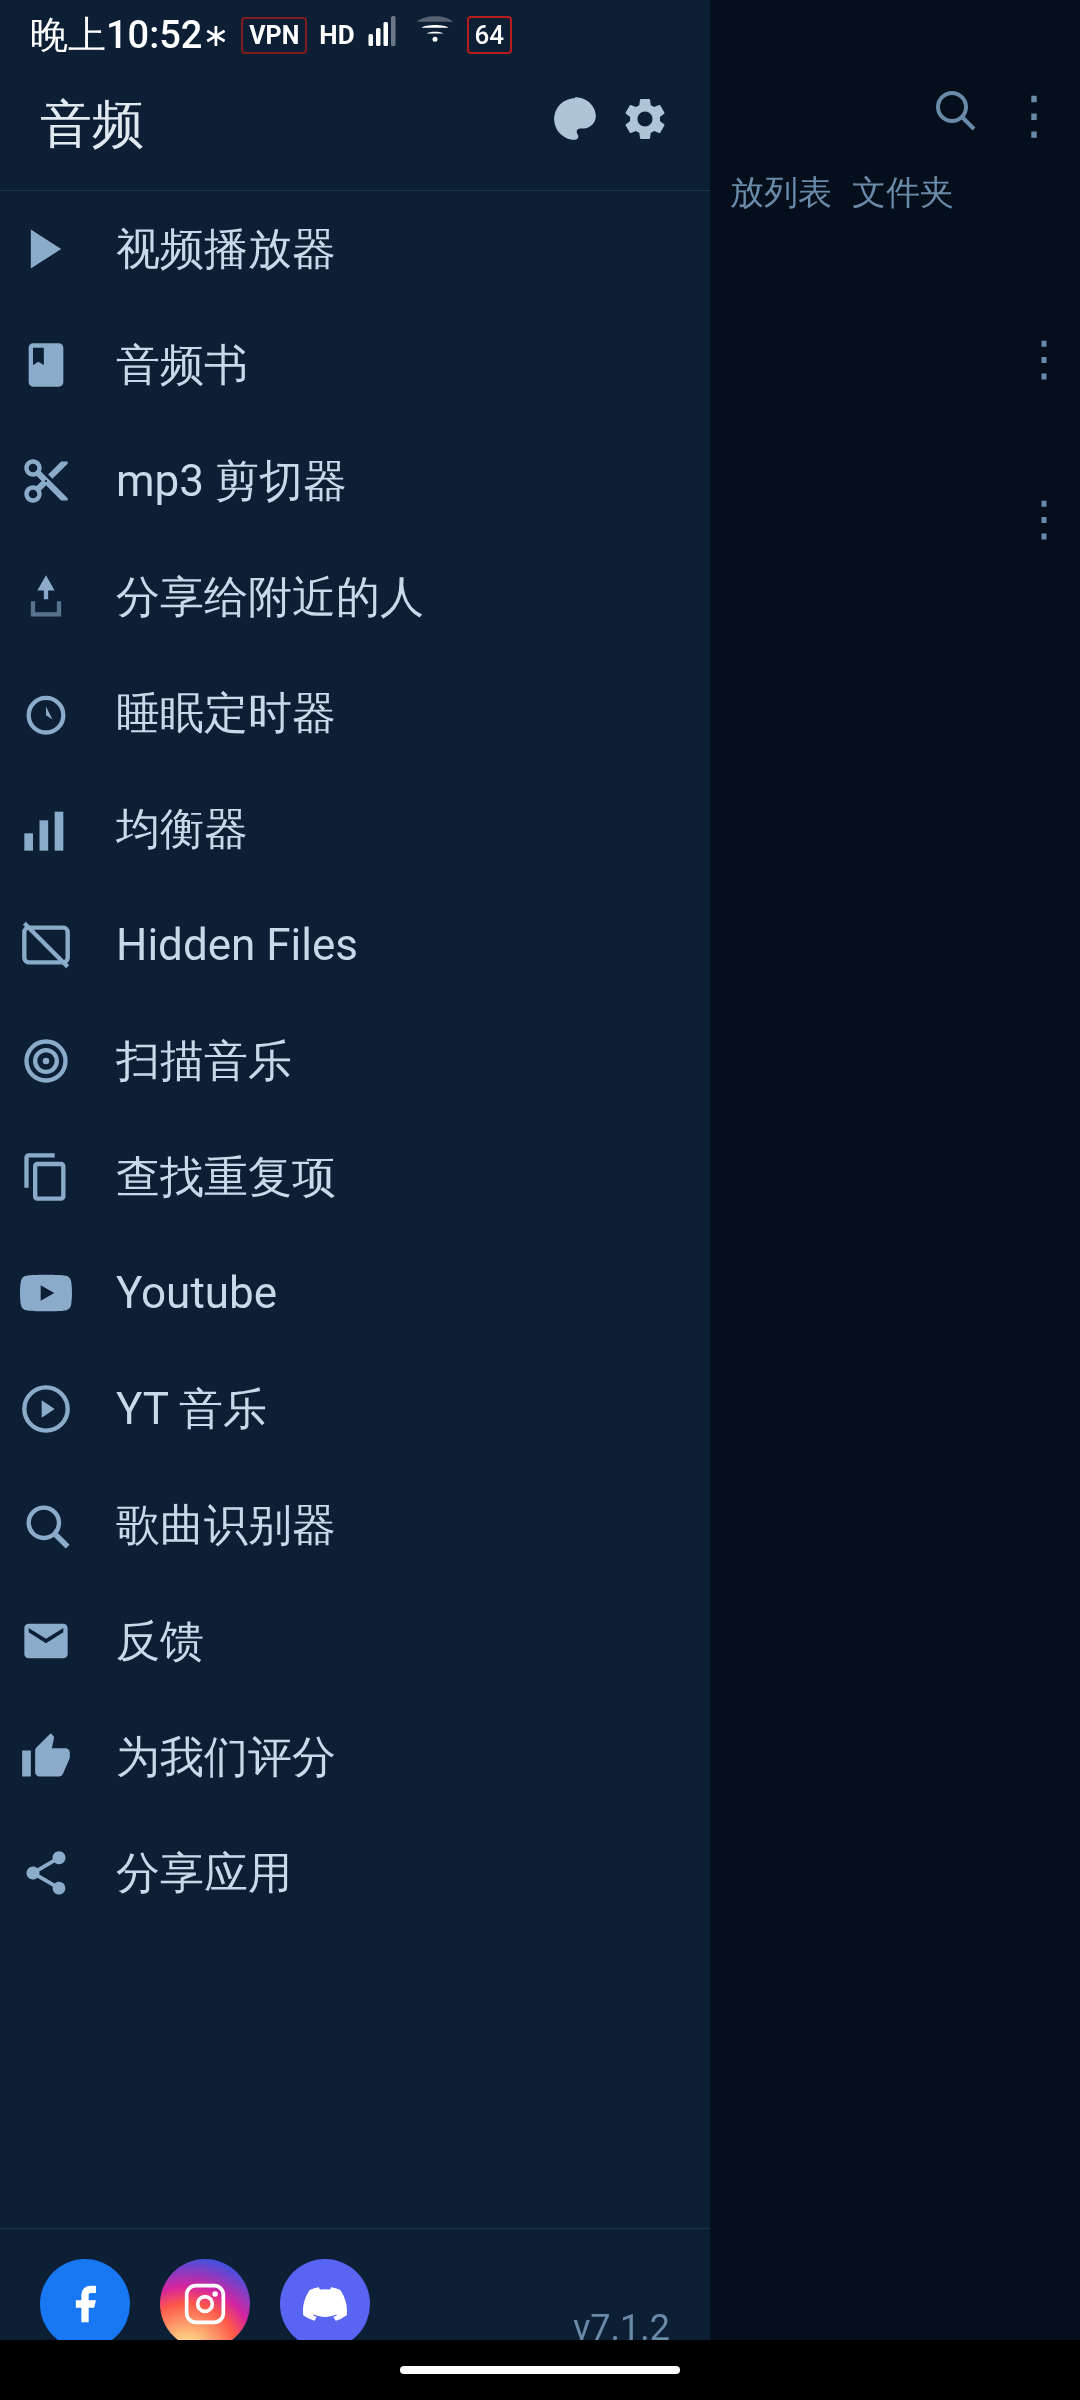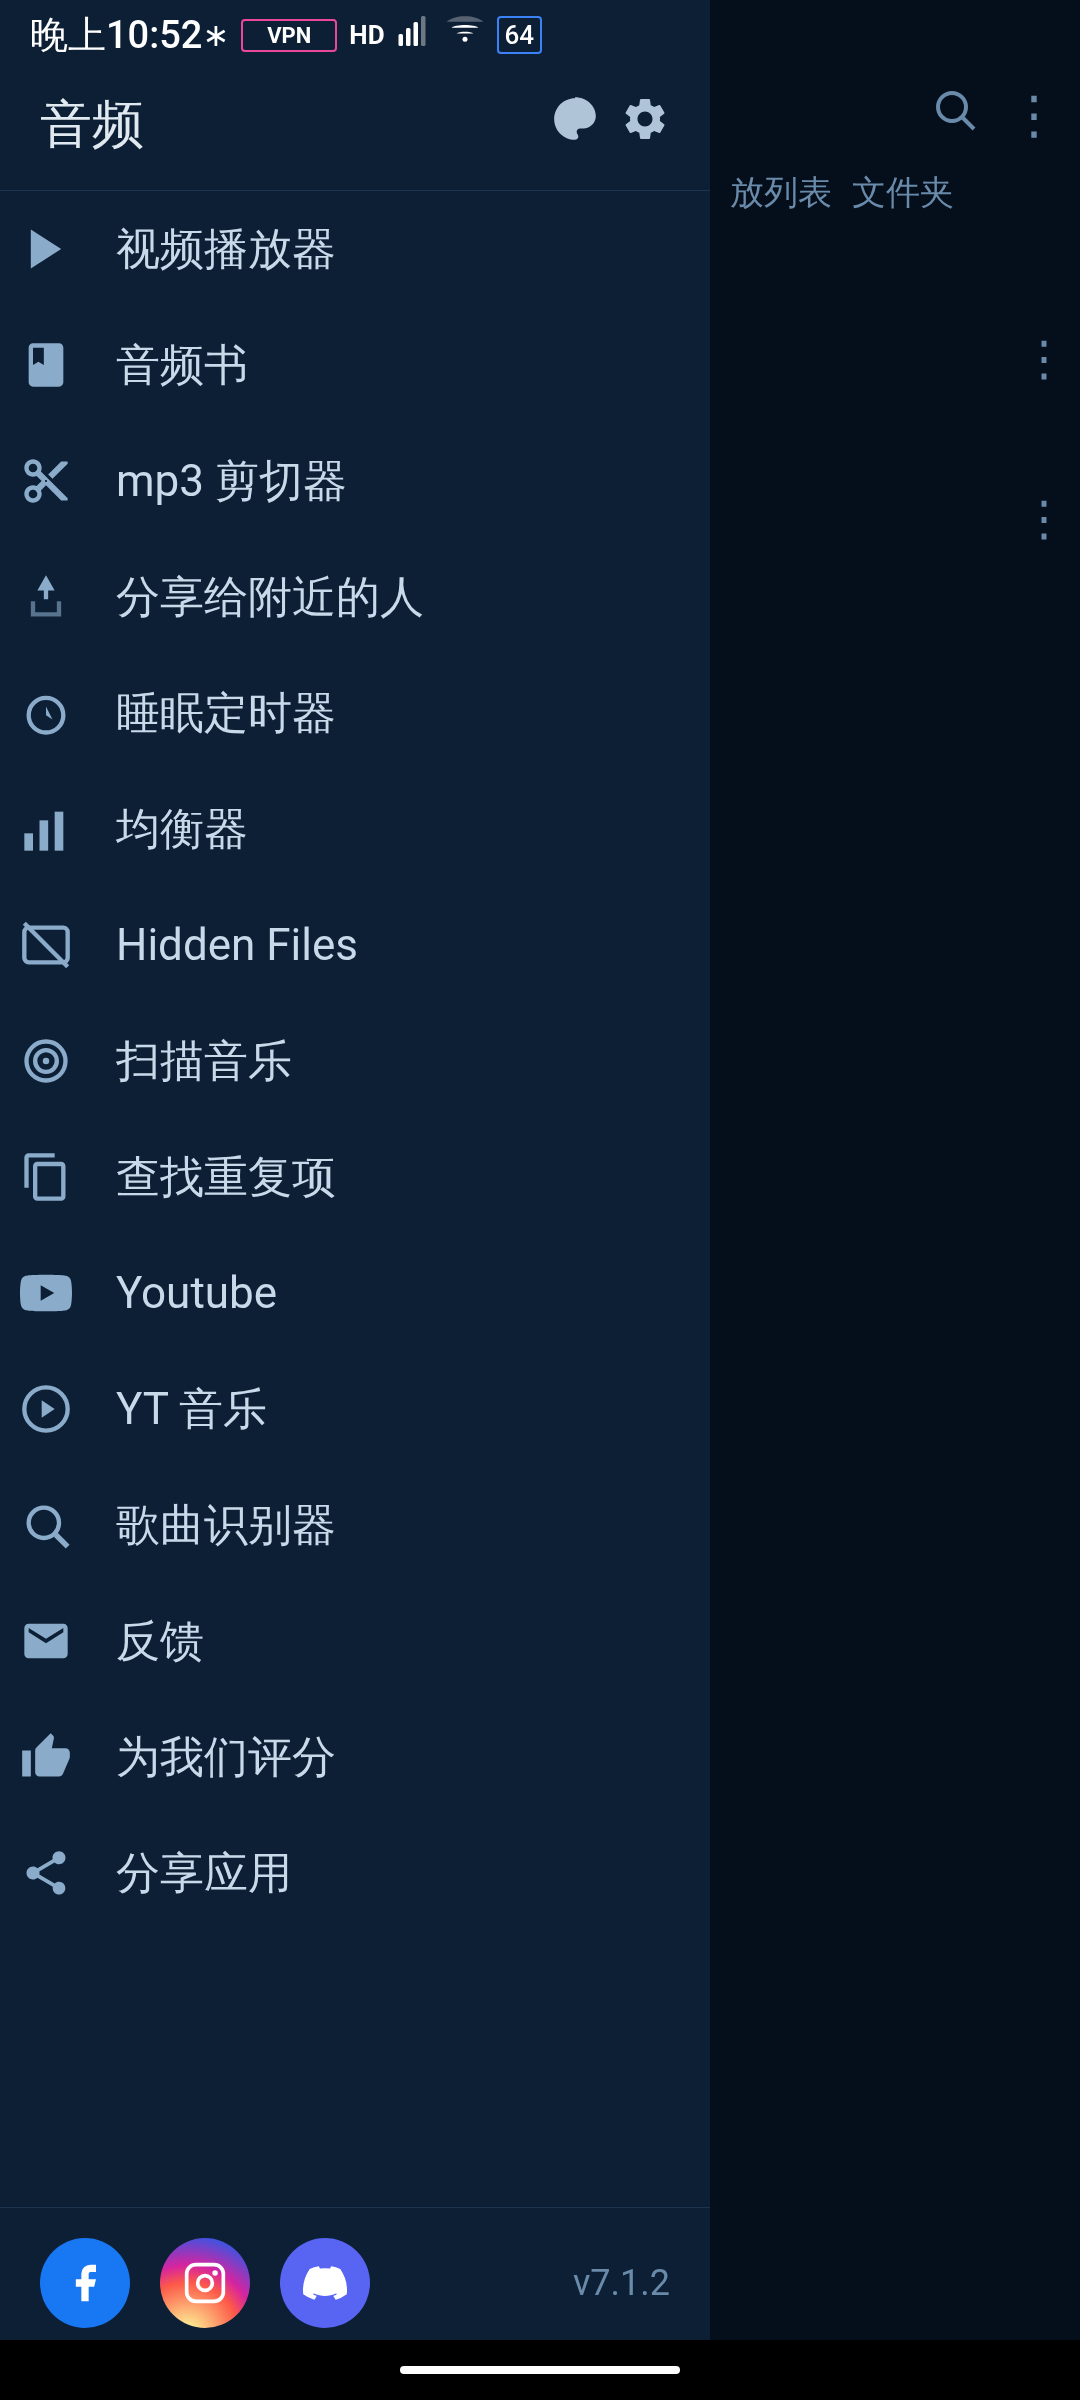--- a/index.html
+++ b/index.html
@@ -39,21 +39,21 @@
       align-items: center;
       gap: 12px;
     }
 
     .status-icon {
       color: #ffffff;
       font-size: 32px;
     }
 
     .battery-box {
-      border: 2px solid #3b82f6;
+      border: 2px solid #b91c1c;
       border-radius: 4px;
       padding: 2px 6px;
       font-size: 26px;
       color: #fff;
       font-weight: 500;
     }
 
     
     .right-panel {
       position: absolute;
@@ -131,23 +131,23 @@
     }
 
     .menu-label {
       color: #c8daea;
       font-size: 44px;
       font-weight: 400;
     }
 
     
     .drawer-footer {
-      padding: 30px 40px 72px 40px;
-      display: flex;
-      align-items: center;
+      padding: 30px 40px 51px 40px;
+      display: flex;
+      align-items: flex-end;
       justify-content: space-between;
     }
 
     .social-icons {
       display: flex;
       gap: 30px;
     }
 
     .social-icon {
       width: 90px;
@@ -256,21 +256,21 @@
 <body>
 
 <div class="right-panel"></div>
 
 <div class="status-bar">
   <span class="status-time">晚上10:52</span>
   <div class="status-icons">
 
     <span class="status-icon">∗</span>
 
-    <span class="status-icon" style="font-size:22px;border:2px solid #ec4899;border-radius:4px;padding:2px 24px;font-weight:700;">VPN</span>
+    <span class="status-icon" style="font-size:25px;border:2px solid #7f1d1d;border-radius:4px;padding:2px 6px;font-weight:700;">VPN</span>
 
     <span class="status-icon" style="font-size:26px;font-weight:700;">HD</span>
 
     <span class="status-icon" style="font-size:32px;">
       <svg viewBox="0 0 24 24" style="width:36px;height:36px;">
         <rect x="1" y="14" width="3" height="8" rx="1"></rect>
         <rect x="6" y="10" width="3" height="12" rx="1"></rect>
         <rect x="11" y="6" width="3" height="16" rx="1"></rect>
         <rect x="16" y="2" width="3" height="20" rx="1" opacity="0.4"></rect>
       </svg>

